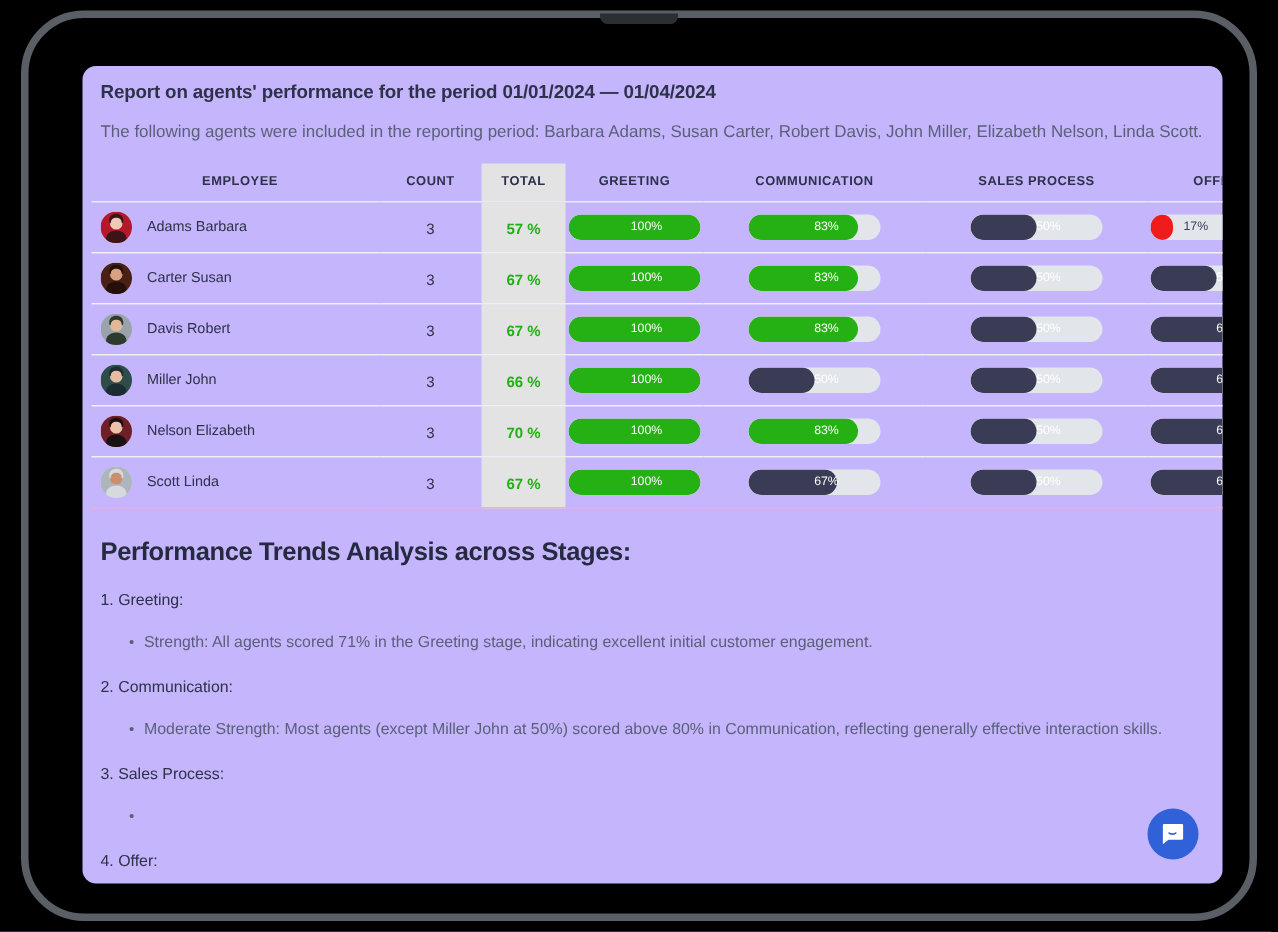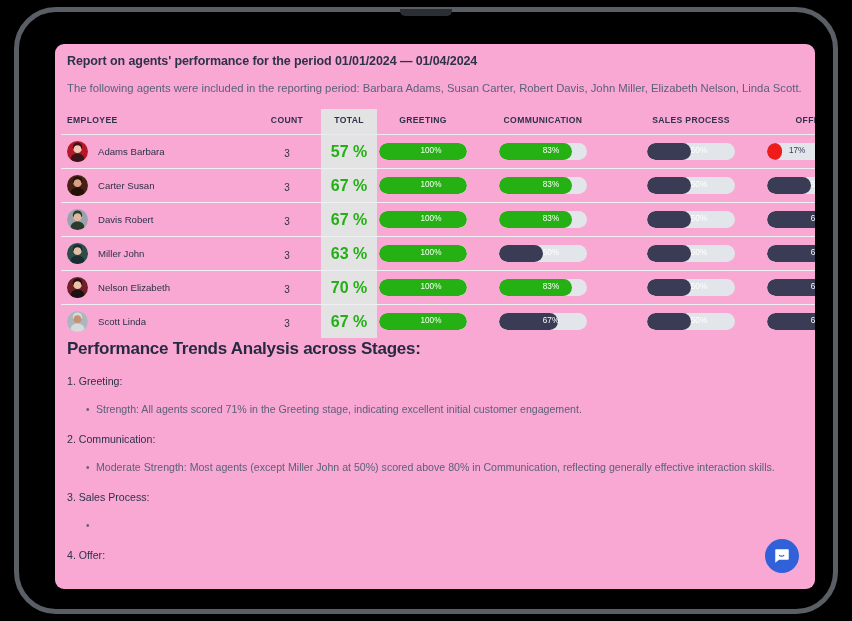--- a/index.html
+++ b/index.html
@@ -34,21 +34,21 @@
     border-radius: 0 0 5px 5px;
   }
 
   
   #report-card {
     position: absolute;
     left: 36px;
     top: 32px;
     width: 760px;
     height: 545px;
-    background: #f9a8d4;
+    background: #c4b5fd;
     border-radius: 9px;
     overflow: hidden;
   }
 
   .card-inner { padding: 10px 6px 0 6px; }
 
   .report-title {
     font-size: 12.5px;
     font-weight: bold;
     color: #2d3149;
@@ -74,21 +74,21 @@
     font-size: 8.6px;
     font-weight: bold;
     letter-spacing: 0.35px;
     color: #2d3149;
     text-transform: uppercase;
     padding: 6px 0 9px 0;
     border-bottom: 1px solid #e8eaef;
     text-align: center;
     vertical-align: bottom;
   }
-  #perf-table th.col-employee { text-align: left; padding-left: 6px; }
+  #perf-table th.col-employee { text-align: center; padding-left: 6px; }
   #perf-table th.col-total, #perf-table td.col-total { background: #e3e3e3; }
 
   #perf-table td {
     padding: 0;
     height: 34px;
     border-bottom: 1px solid #eef0f3;
     text-align: center;
     vertical-align: middle;
   }
   #perf-table tr:last-child td { border-bottom: 1px solid #f9a8d4; }
@@ -97,21 +97,21 @@
   .emp-wrap { display: flex; align-items: center; gap: 10px; }
   .avatar {
     width: 21px; height: 21px; border-radius: 50%;
     flex: 0 0 21px; overflow: hidden; position: relative;
     background: #cfd3da;
   }
   .avatar svg { display: block; width: 100%; height: 100%; }
   .emp-name { font-size: 9.6px; color: #2d3149; font-weight: 500; }
 
   .count-val { font-size: 10px; color: #2d3149; }
-  .total-val { font-size: 16px; font-weight: bold; color: #22b014; text-align: right; }
+  .total-val { font-size: 10px; font-weight: bold; color: #22b014; text-align: right; }
 
   
   .bar-track {
     position: relative;
     height: 17px;
     width: 88px;
     margin: 0 auto;
     border-radius: 9px;
     background: #e2e5ea;
     overflow: hidden;
@@ -129,21 +129,21 @@
     position: absolute;
     top: 0; bottom: 0;
     display: flex; align-items: center; justify-content: center;
     font-size: 8.2px;
     line-height: 1;
   }
   .bar-label.inside  { left: 16px; right: 0; color: #ffffff; }
   .bar-label.outside { left: 0; right: 0; color: #3a3c56; padding-left: 22px; justify-content: flex-start; }
 
   
-  #analysis { padding: 0 6px; }
+  #analysis { padding: 0 6px; margin-top: 19px; }
   .analysis-title {
     font-size: 17px;
     font-weight: bold;
     color: #262a41;
     letter-spacing: -0.25px;
   }
   .section-head {
     font-size: 10.6px;
     font-weight: normal;
     color: #2d3149;
@@ -348,21 +348,21 @@
                       <rect width="40" height="40" fill="#2d4c4a"></rect>
                       <circle cx="20" cy="15" r="8" fill="#e6bda2"></circle>
                       <path d="M20 24c-8 0-13 5-13 11v5h26v-5c0-6-5-11-13-11z" fill="#1c2c33"></path>
                       <path d="M11 12c0-6 4-9 9-9s9 3 9 9c0 2-1 3-2 3 0-5-3-7-7-7s-7 2-7 7c-1 0-2-1-2-3z" fill="#1c2c33"></path>
                     </svg>
                   </span>
                   <span class="emp-name">Miller John</span>
                 </div>
               </td>
               <td><span class="count-val">3</span></td>
-              <td class="col-total"><span class="total-val">63 %</span></td>
+              <td class="col-total"><span class="total-val">66 %</span></td>
               <td>
                 <div class="bar-track">
                   <div class="bar-fill green" style="width:100%"></div>
                   <div class="bar-label inside">100%</div>
                 </div>
               </td>
               <td>
                 <div class="bar-track">
                   <div class="bar-fill dark" style="width:50%"></div>
                   <div class="bar-label inside">50%</div>

